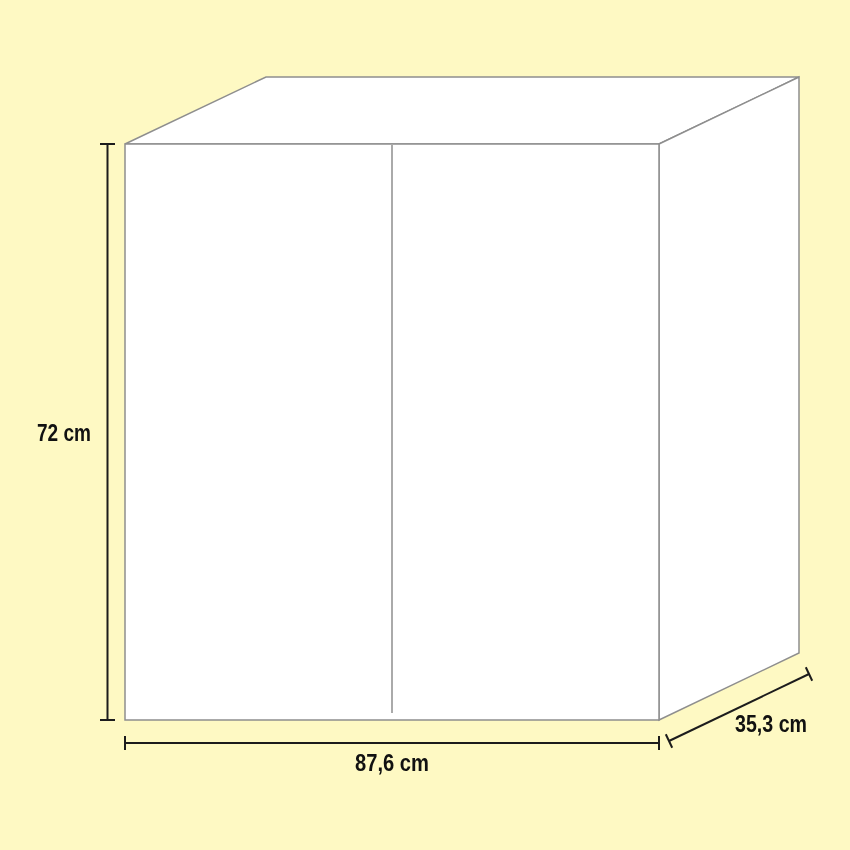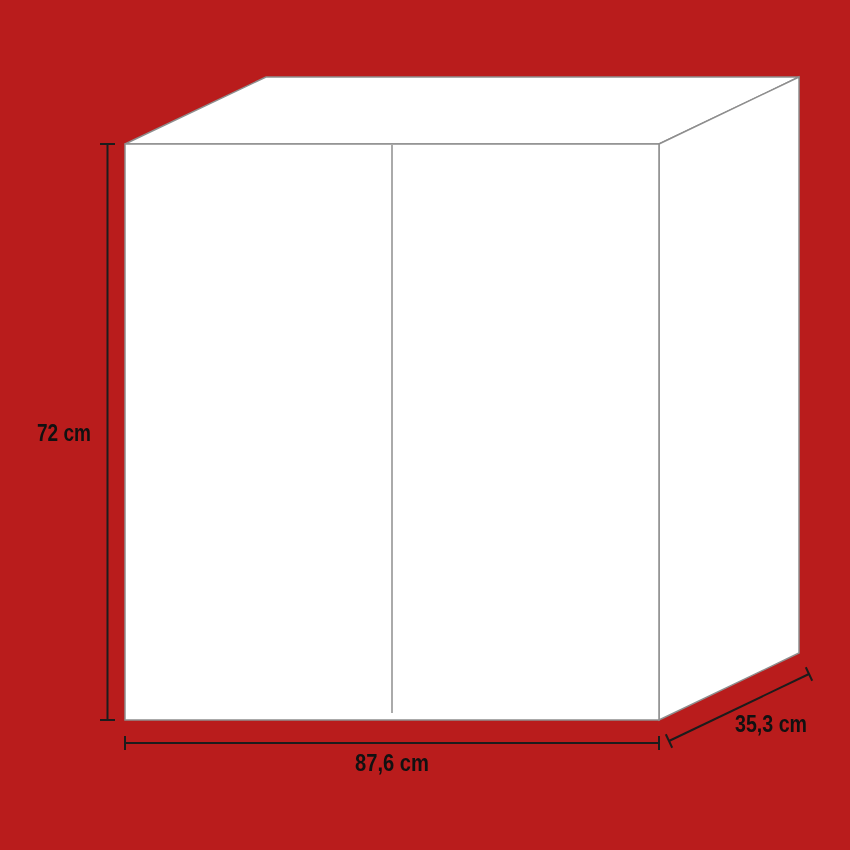--- a/index.html
+++ b/index.html
@@ -8,21 +8,21 @@
     background: #ffffff;
     width: 850px;
     height: 850px;
     overflow: hidden;
     font-family: "Liberation Sans", sans-serif;
   }
   .stage {
     position: relative;
     width: 850px;
     height: 850px;
-    background: #b91c1c;
+    background: #fef9c3;
   }
   svg text {
     font-family: "Liberation Sans", "DejaVu Sans", sans-serif;
     font-weight: bold;
     font-size: 24px;
   }
 </style>
 </head>
 <body>
 

